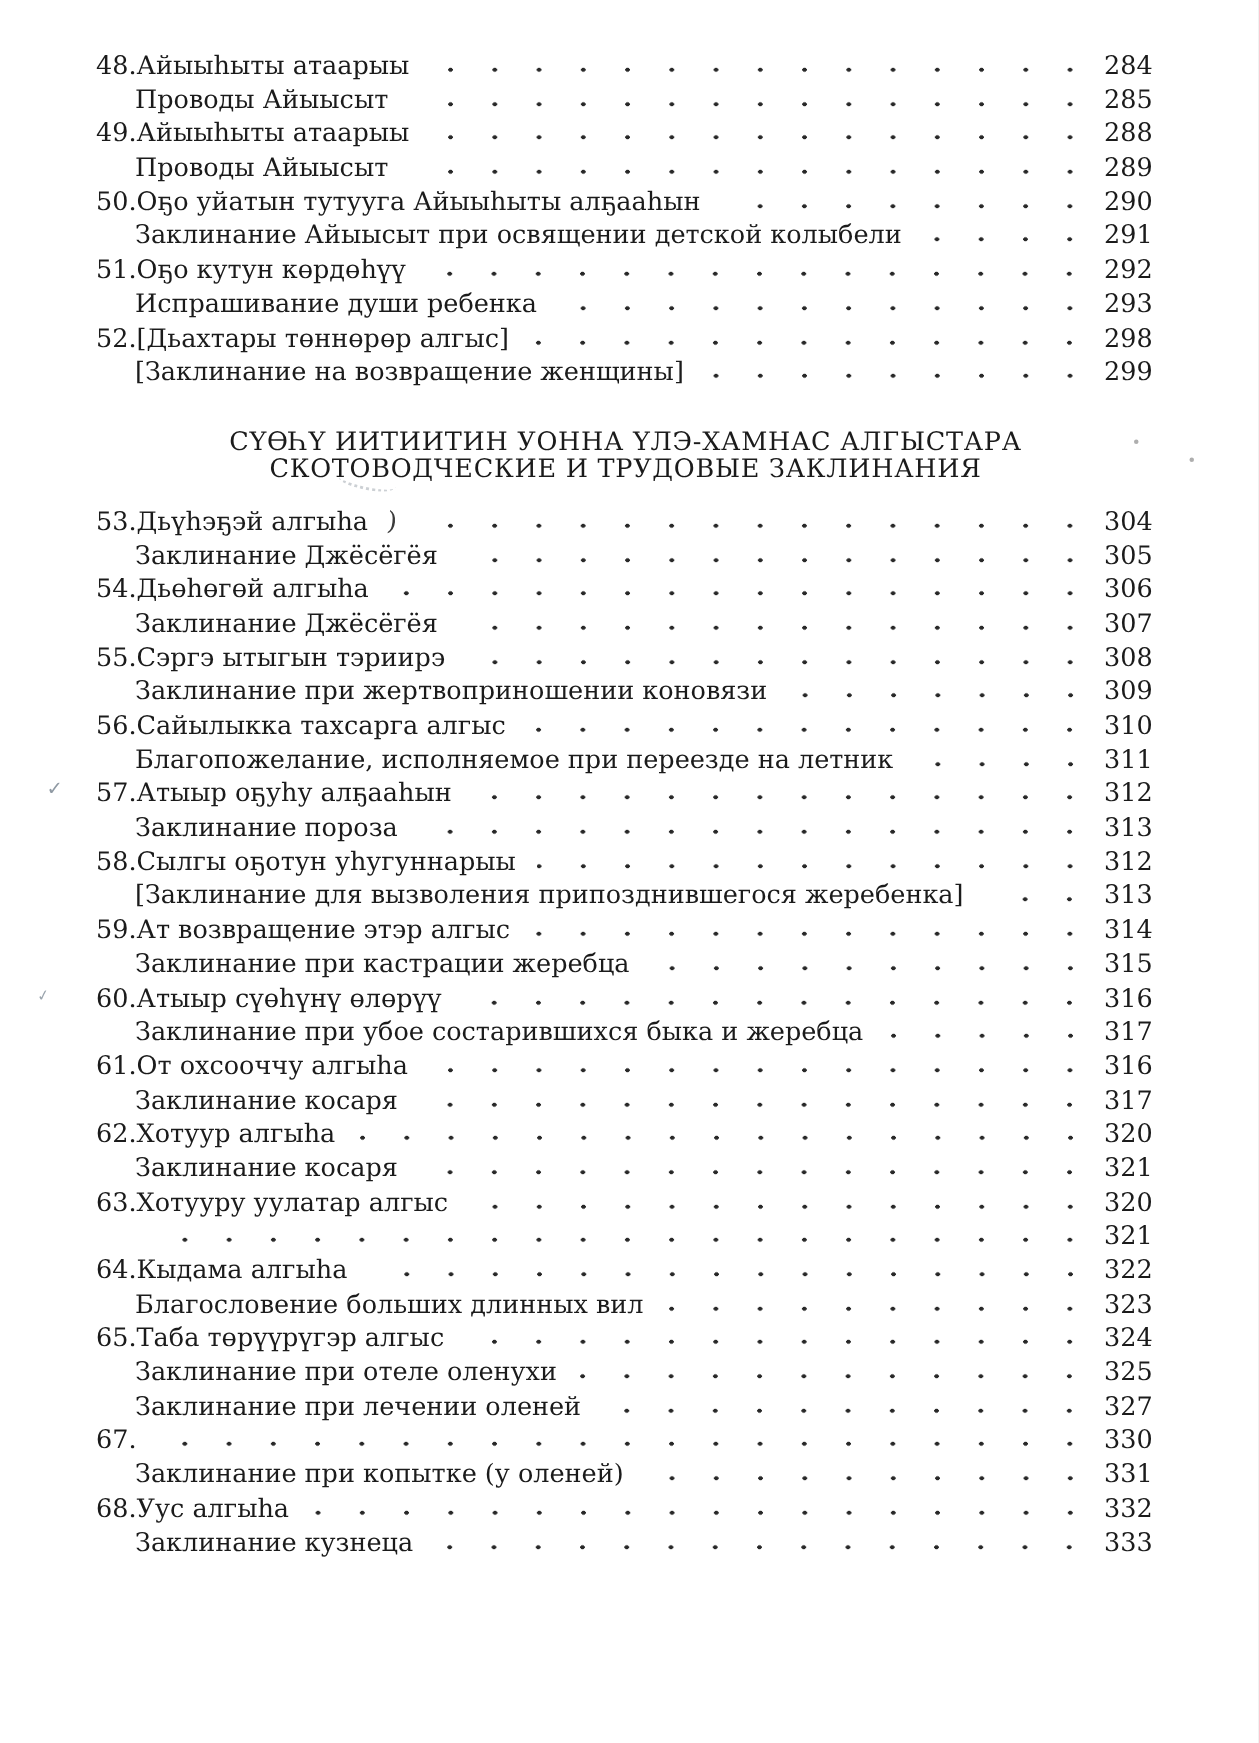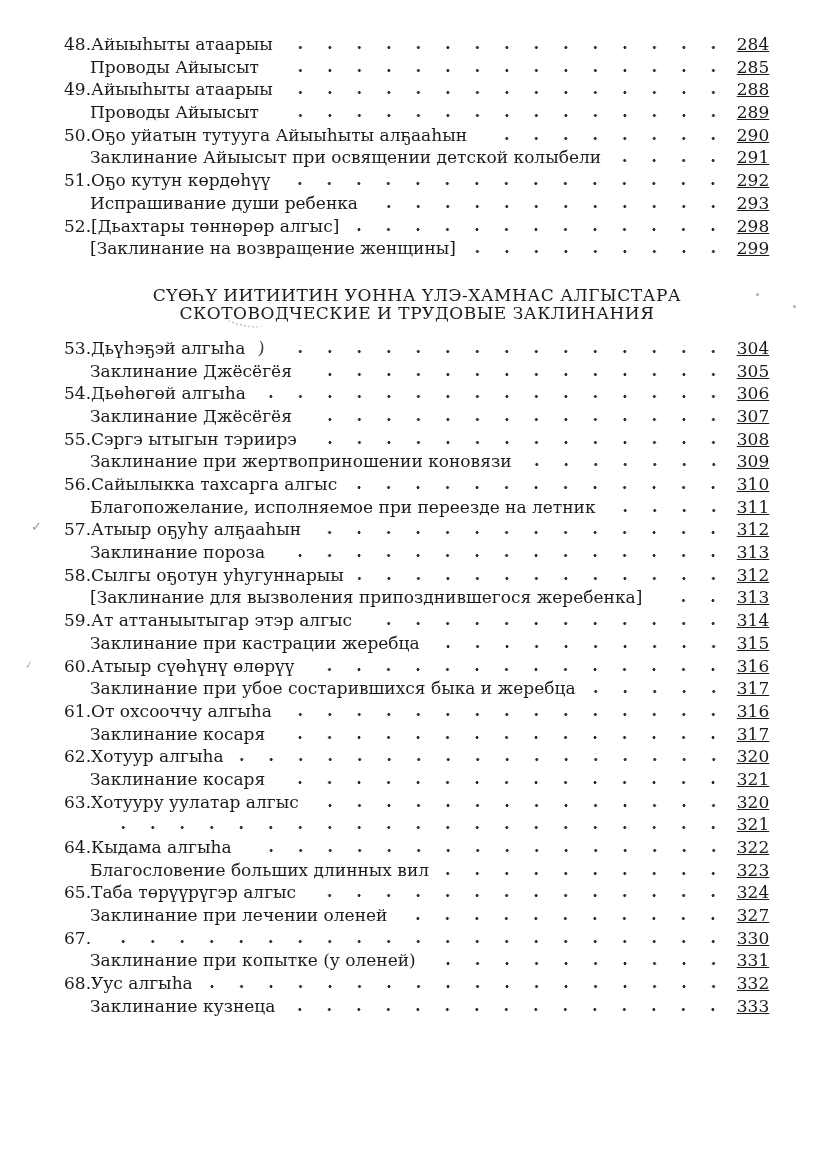--- a/index.html
+++ b/index.html
@@ -36,21 +36,21 @@
   .leader{
     flex:1 1 auto;
     align-self:baseline;
     height:5px;
     margin:0 8px -1px 14px;
     background-image:radial-gradient(circle, #282828 1.35px, rgba(0,0,0,0) 1.6px);
     background-size:29.5px 5px;
     background-repeat:repeat-x;
     background-position:right bottom;
   }
-  .pg{flex:0 0 34px;text-align:center;text-decoration:underline;}
+  .pg{flex:0 0 34px;text-align:left;}
   .mark{
     position:absolute;
     left:-33px;top:2px;
     color:#8f99a3;
     font-size:13px;
     line-height:1;
     font-family:"DejaVu Sans", sans-serif;
   }
   .mark.small{
     left:-39px;top:5px;
@@ -222,21 +222,21 @@
           <span class="pg">312</span>
         </div>
         <div class="row">
           <span class="num"></span>
           <span class="title">[Заклинание для вызволения припозднившегося жеребенка]</span>
           <span class="leader"></span>
           <span class="pg">313</span>
         </div>
         <div class="row">
           <span class="num">59.</span>
-          <span class="title">Ат аттаныытыгар этэр алгыс</span>
+          <span class="title">Ат возвращение этэр алгыс</span>
           <span class="leader"></span>
           <span class="pg">314</span>
         </div>
         <div class="row">
           <span class="num"></span>
           <span class="title">Заклинание при кастрации жеребца</span>
           <span class="leader"></span>
           <span class="pg">315</span>
         </div>
         <div class="row">
@@ -297,20 +297,26 @@
           <span class="num"></span>
           <span class="title">Благословение больших длинных вил</span>
           <span class="leader"></span>
           <span class="pg">323</span>
         </div>
         <div class="row">
           <span class="num">65.</span>
           <span class="title">Таба төрүүрүгэр алгыс</span>
           <span class="leader"></span>
           <span class="pg">324</span>
+        </div>
+        <div class="row">
+          <span class="num"></span>
+          <span class="title">Заклинание при отеле оленухи</span>
+          <span class="leader"></span>
+          <span class="pg">325</span>
         </div>
         <div class="row">
           <span class="num"></span>
           <span class="title">Заклинание при лечении оленей</span>
           <span class="leader"></span>
           <span class="pg">327</span>
         </div>
         <div class="row">
           <span class="num">67.</span>
           <span class="leader"></span>

